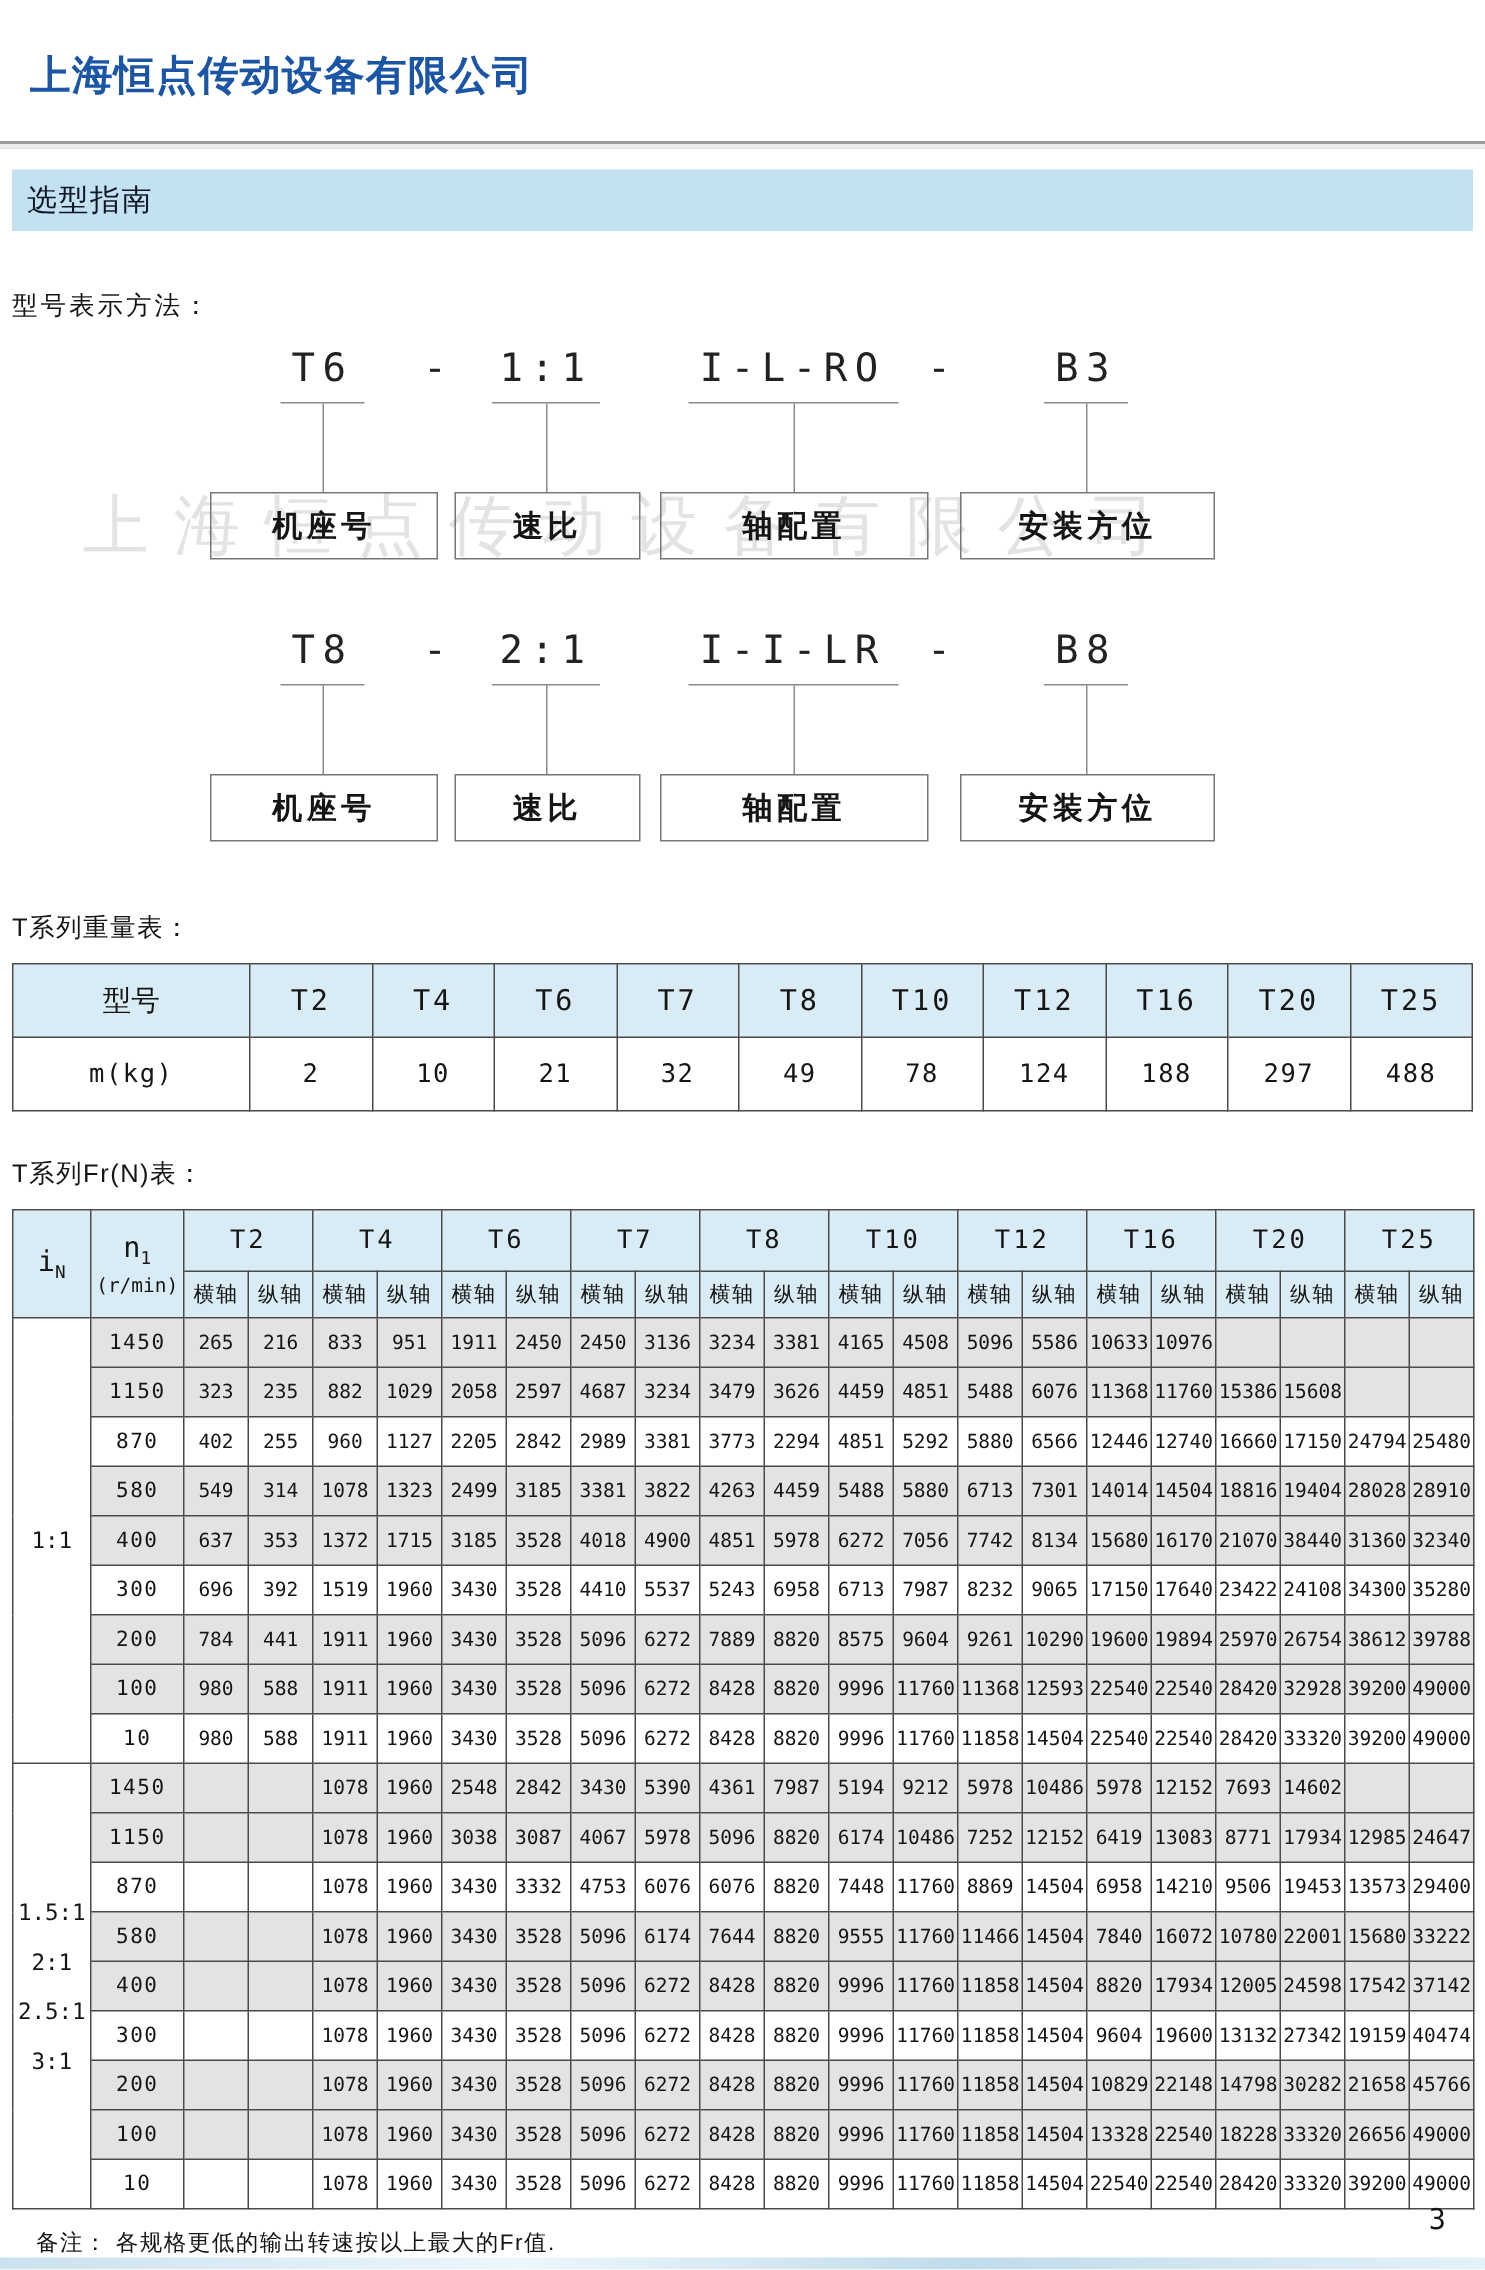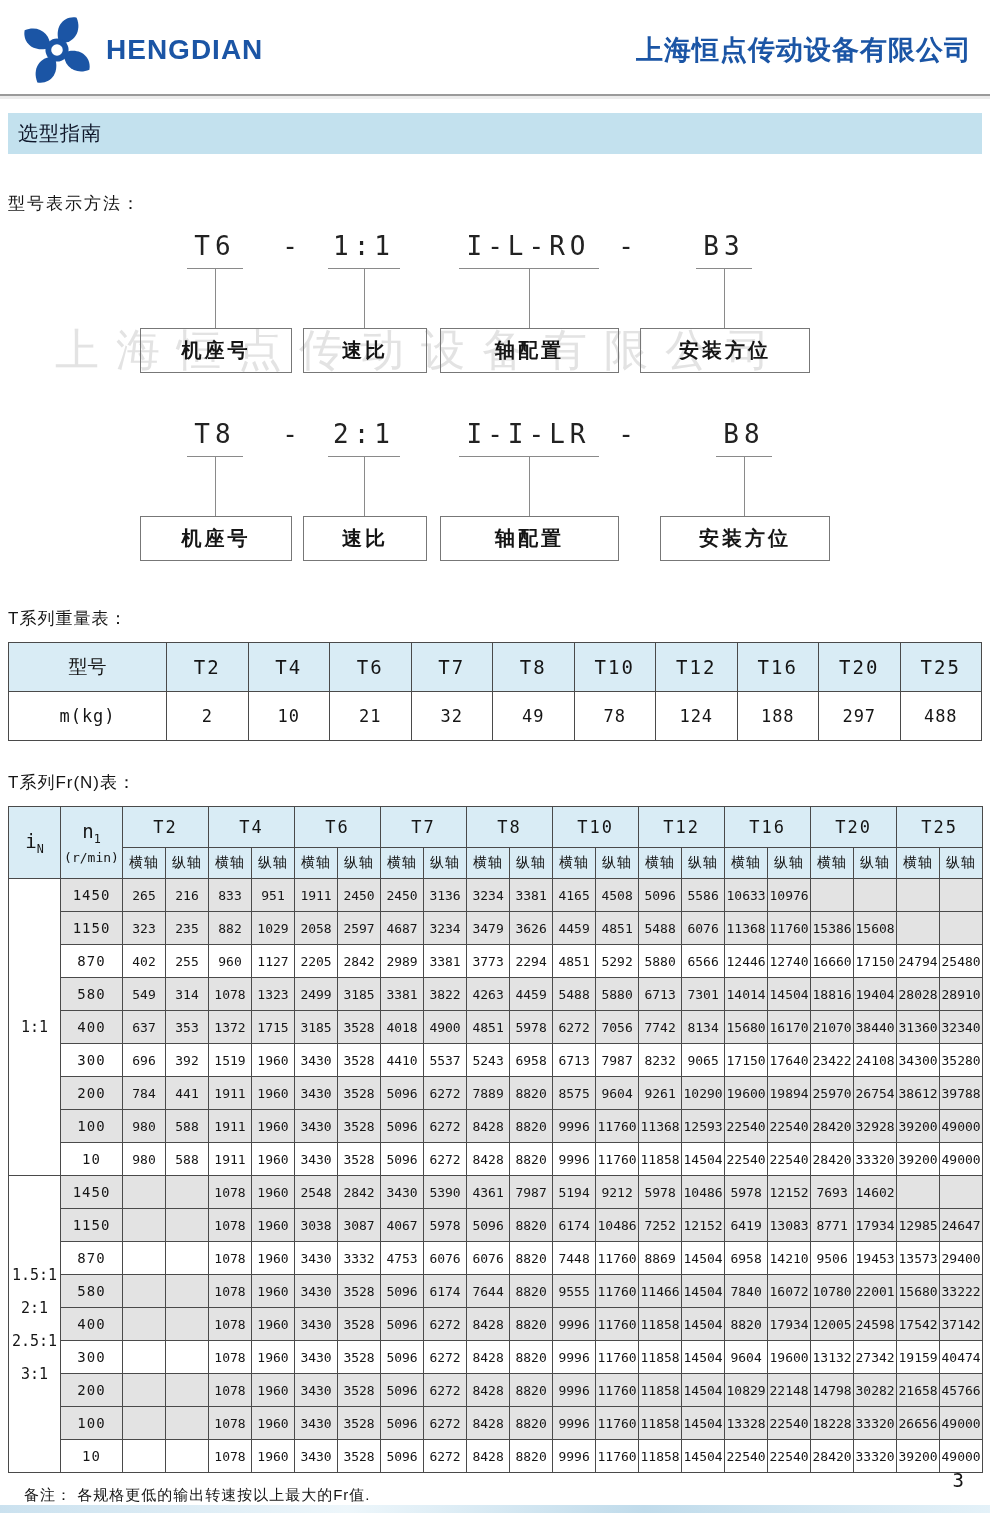--- a/index.html
+++ b/index.html
@@ -51,35 +51,20 @@
   #fr-table td.ratio .rt{display:flex;flex-direction:column;align-items:center;justify-content:center;gap:15px;}
 
   .note{margin:13px 8px 0 24px;font-size:15px;letter-spacing:1px;}
   .page-num{position:absolute;right:26px;bottom:22px;font-size:19px;font-family:"DejaVu Sans Mono",monospace;}
   .footer-strip{position:absolute;left:0;right:0;bottom:0;height:8px;background:linear-gradient(90deg,#aed1e6,#e4f2f9 35%,#9ec8e0 65%,#d5eaf5);opacity:.65;}
 </style>
 </head>
 <body>
 
 <div class="hdr">
-  <div class="logo">
-    <svg viewBox="0 0 64 64">
-      <g fill="#1b55a5">
-        <g transform="translate(32,32)">
-          <path d="M 2 -6 C -3 -20 6 -30 17 -28 C 22 -16 14 -5 2 -6 Z"></path>
-          <path transform="rotate(90)" d="M 2 -6 C -3 -20 6 -30 17 -28 C 22 -16 14 -5 2 -6 Z"></path>
-          <path transform="rotate(180)" d="M 2 -6 C -3 -20 6 -30 17 -28 C 22 -16 14 -5 2 -6 Z"></path>
-          <path transform="rotate(270)" d="M 2 -6 C -3 -20 6 -30 17 -28 C 22 -16 14 -5 2 -6 Z"></path>
-          <circle cx="0" cy="0" r="10"></circle>
-        </g>
-      </g>
-      <circle cx="32" cy="32" r="5" fill="#ffffff"></circle>
-    </svg>
-    <span class="logo-text">HENGDIAN</span>
-  </div>
   <div class="company">上海恒点传动设备有限公司</div>
 </div>
 <div class="rule"></div>
 
 <div class="section-bar">选型指南</div>
 
 <div class="method-heading">型号表示方法：</div>
 
 <div class="diagram" id="diagram-0">
   <div class="watermark">上海恒点传动设备有限公司</div>
@@ -122,21 +107,21 @@
       <div class="uline" style="width: 72px;"></div>
       <div class="vline"></div>
       <div class="box">速比</div>
     </div>
     <div class="seg" style="left: 440px; width: 177px;">
       <div class="code">I-I-LR</div>
       <div class="uline" style="width: 140px;"></div>
       <div class="vline"></div>
       <div class="box">轴配置</div>
     </div>
-    <div class="seg" style="left: 660px; width: 168px;">
+    <div class="seg" style="left: 640px; width: 168px;">
       <div class="code">B8</div>
       <div class="uline" style="width: 56px;"></div>
       <div class="vline"></div>
       <div class="box">安装方位</div>
     </div>
     <div class="dash" style="left: 290px;">-</div>
     <div class="dash" style="left: 626px;">-</div>
   </div>
 
 <div class="table-heading">T系列重量表：</div>

